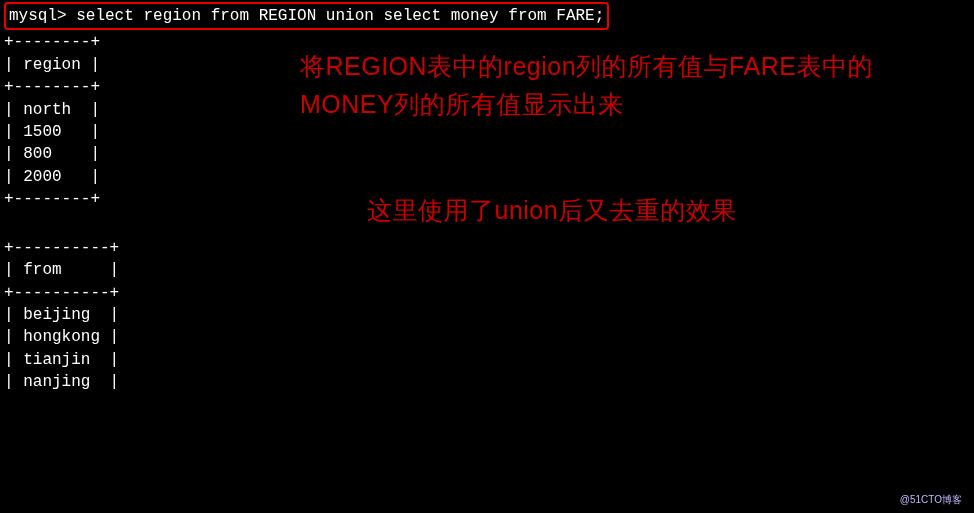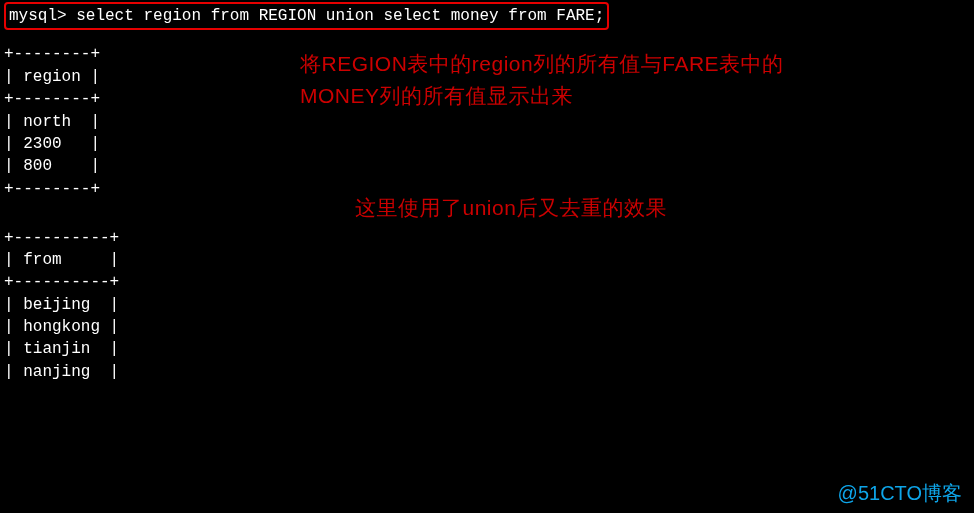--- a/index.html
+++ b/index.html
@@ -21,55 +21,56 @@
     }
     .term-line {
       white-space: pre;
       font-family: 'Courier New', Consolas, monospace;
     }
     .prompt-wrap {
       display: inline-block;
       border: 2px solid #e60000;
       border-radius: 4px;
       padding: 1px 3px;
-      margin-bottom: 13px;
+      margin-bottom: 1px;
     }
     .annotation {
       position: absolute;
       color: #cc0000;
       font-family: "Microsoft YaHei", "SimHei", Arial, sans-serif;
-      font-size: 21px;
+      font-size: 25px;
       line-height: 1.5;
       letter-spacing: 0.5px;
     }
     .anno1 { top: 48px; left: 300px; max-width: 640px; }
-    .anno2 { top: 192px; left: 355px; text-align: right; }
+    .anno2 { top: 192px; left: 367px; text-align: right; }
     .watermark {
       position: absolute;
       bottom: 6px;
       right: 12px;
-      color: #0ea5e9;
+      color: #c4b5fd;
       font-family: Arial, "Microsoft YaHei", sans-serif;
-      font-size: 20px;
+      font-size: 10px;
     }
     .block { margin-bottom: 4px; }
   </style>
 </head>
 <body>
 
 <div class="block">
   <div class="prompt-wrap">
     <span class="term-line">mysql&gt; select region from REGION union select money from FARE;</span>
   </div>
   <div class="term-line">+--------+</div>
   <div class="term-line">| region |</div>
   <div class="term-line">+--------+</div>
   <div class="term-line">| north  |</div>
-  <div class="term-line">| 2300   |</div>
+  <div class="term-line">| 1500   |</div>
   <div class="term-line">| 800    |</div>
+  <div class="term-line">| 2000   |</div>
   <div class="term-line">+--------+</div>
 </div>
 
 <div class="term-line">&nbsp;</div>
 
 <div class="block">
   <div class="term-line">+----------+</div>
   <div class="term-line">| from     |</div>
   <div class="term-line">+----------+</div>
   <div class="term-line">| beijing  |</div>

